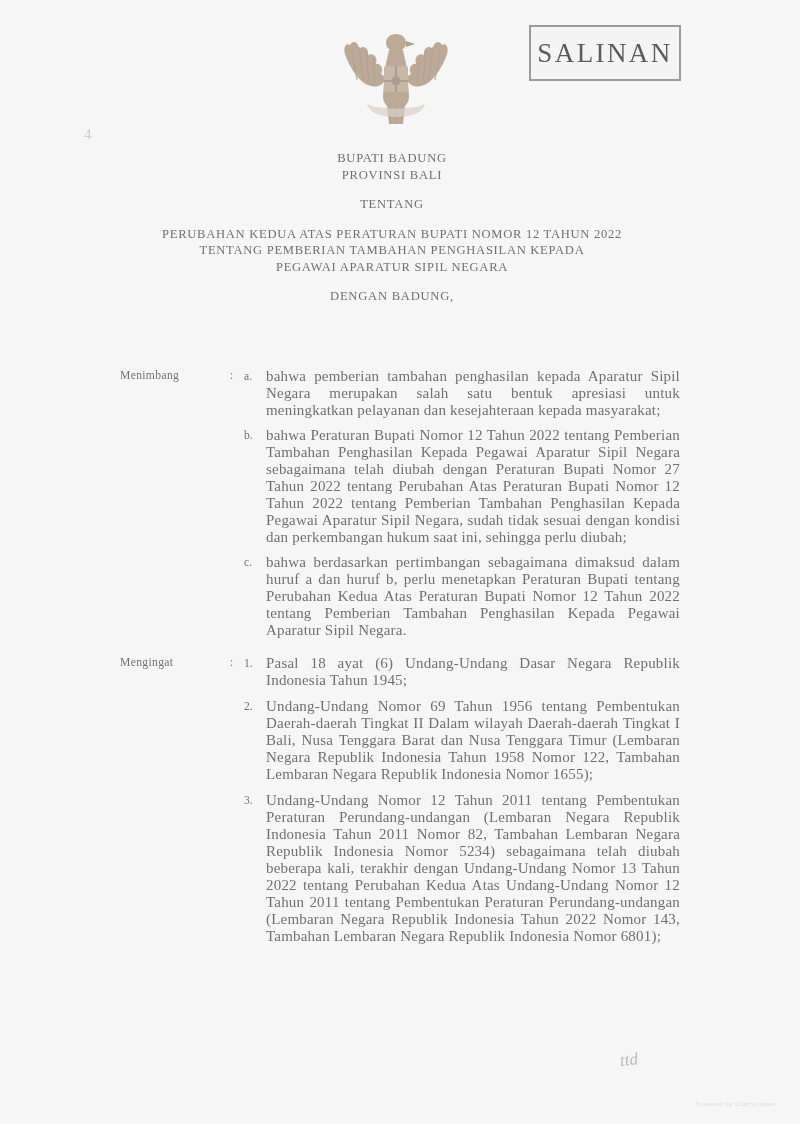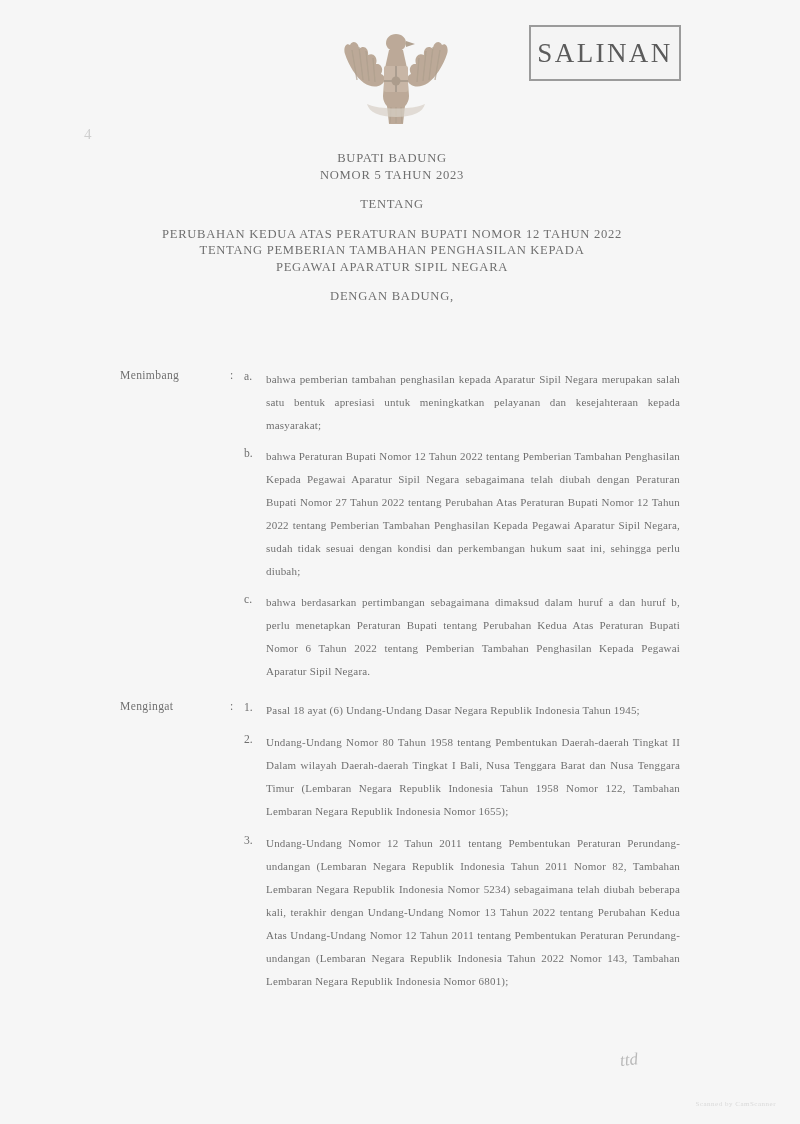--- a/index.html
+++ b/index.html
@@ -129,22 +129,22 @@
     margin-bottom: 8px;
   }
   .item-marker {
     flex: 0 0 22px;
     font-size: 11.6px;
     color: #585858;
     line-height: 17.6px;
   }
   .item-text {
     flex: 1 1 auto;
-    font-size: 11px;
-    line-height: 23px;
+    font-size: 15px;
+    line-height: 17px;
     text-align: justify;
     color: #585858;
     letter-spacing: 0.2px;
     hyphens: none;
   }
   .mengingat-wrap { margin-top: 8px; }
   .mengingat-wrap .item { margin-bottom: 9px; }
 
   
   .paraph {
@@ -208,21 +208,21 @@
   </div>
 
   <div class="salinan-box">
     <span class="salinan-text">SALINAN</span>
   </div>
 
   <div class="margin-mark">4</div>
 
   <div class="headings">
     <div class="h-line">BUPATI BADUNG</div>
-    <div class="h-line">NOMOR 5 TAHUN 2023</div>
+    <div class="h-line">PROVINSI BALI</div>
     <div class="h-line h-gap-md">TENTANG</div>
     <div class="title-block">
       <div>PERUBAHAN KEDUA ATAS PERATURAN BUPATI NOMOR 12 TAHUN 2022</div>
       <div>TENTANG PEMBERIAN TAMBAHAN PENGHASILAN KEPADA</div>
       <div>PEGAWAI APARATUR SIPIL NEGARA</div>
     </div>
     <div class="h-line h-gap-md">DENGAN BADUNG,</div>
   </div>
 
   <div class="body-wrap">
@@ -234,36 +234,36 @@
         <div class="item">
           <div class="item-marker">a.</div>
           <div class="item-text">bahwa pemberian tambahan penghasilan kepada Aparatur Sipil Negara merupakan salah satu bentuk apresiasi untuk meningkatkan pelayanan dan kesejahteraan kepada masyarakat;</div>
         </div>
         <div class="item">
           <div class="item-marker">b.</div>
           <div class="item-text">bahwa Peraturan Bupati Nomor 12 Tahun 2022 tentang Pemberian Tambahan Penghasilan Kepada Pegawai Aparatur Sipil Negara sebagaimana telah diubah dengan Peraturan Bupati Nomor 27 Tahun 2022 tentang Perubahan Atas Peraturan Bupati Nomor 12 Tahun 2022 tentang Pemberian Tambahan Penghasilan Kepada Pegawai Aparatur Sipil Negara, sudah tidak sesuai dengan kondisi dan perkembangan hukum saat ini, sehingga perlu diubah;</div>
         </div>
         <div class="item">
           <div class="item-marker">c.</div>
-          <div class="item-text">bahwa berdasarkan pertimbangan sebagaimana dimaksud dalam huruf a dan huruf b, perlu menetapkan Peraturan Bupati tentang Perubahan Kedua Atas Peraturan Bupati Nomor 6 Tahun 2022 tentang Pemberian Tambahan Penghasilan Kepada Pegawai Aparatur Sipil Negara.</div>
+          <div class="item-text">bahwa berdasarkan pertimbangan sebagaimana dimaksud dalam huruf a dan huruf b, perlu menetapkan Peraturan Bupati tentang Perubahan Kedua Atas Peraturan Bupati Nomor 12 Tahun 2022 tentang Pemberian Tambahan Penghasilan Kepada Pegawai Aparatur Sipil Negara.</div>
         </div>
       </div>
     </div>
 
     <div class="clause mengingat-wrap">
       <div class="clause-label">Mengingat</div>
       <div class="clause-colon">:</div>
       <div class="clause-items">
         <div class="item">
           <div class="item-marker">1.</div>
           <div class="item-text">Pasal 18 ayat (6) Undang-Undang Dasar Negara Republik Indonesia Tahun 1945;</div>
         </div>
         <div class="item">
           <div class="item-marker">2.</div>
-          <div class="item-text">Undang-Undang Nomor 80 Tahun 1958 tentang Pembentukan Daerah-daerah Tingkat II Dalam wilayah Daerah-daerah Tingkat I Bali, Nusa Tenggara Barat dan Nusa Tenggara Timur (Lembaran Negara Republik Indonesia Tahun 1958 Nomor 122, Tambahan Lembaran Negara Republik Indonesia Nomor 1655);</div>
+          <div class="item-text">Undang-Undang Nomor 69 Tahun 1956 tentang Pembentukan Daerah-daerah Tingkat II Dalam wilayah Daerah-daerah Tingkat I Bali, Nusa Tenggara Barat dan Nusa Tenggara Timur (Lembaran Negara Republik Indonesia Tahun 1958 Nomor 122, Tambahan Lembaran Negara Republik Indonesia Nomor 1655);</div>
         </div>
         <div class="item">
           <div class="item-marker">3.</div>
           <div class="item-text">Undang-Undang Nomor 12 Tahun 2011 tentang Pembentukan Peraturan Perundang-undangan (Lembaran Negara Republik Indonesia Tahun 2011 Nomor 82, Tambahan Lembaran Negara Republik Indonesia Nomor 5234) sebagaimana telah diubah beberapa kali, terakhir dengan Undang-Undang Nomor 13 Tahun 2022 tentang Perubahan Kedua Atas Undang-Undang Nomor 12 Tahun 2011 tentang Pembentukan Peraturan Perundang-undangan (Lembaran Negara Republik Indonesia Tahun 2022 Nomor 143, Tambahan Lembaran Negara Republik Indonesia Nomor 6801);</div>
         </div>
       </div>
     </div>
 
   </div>
 

